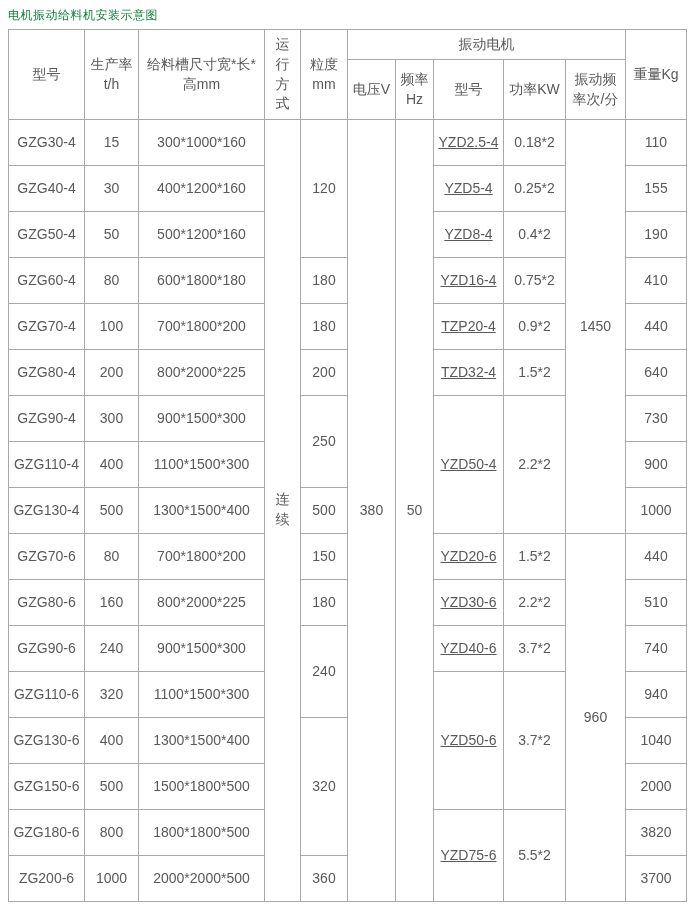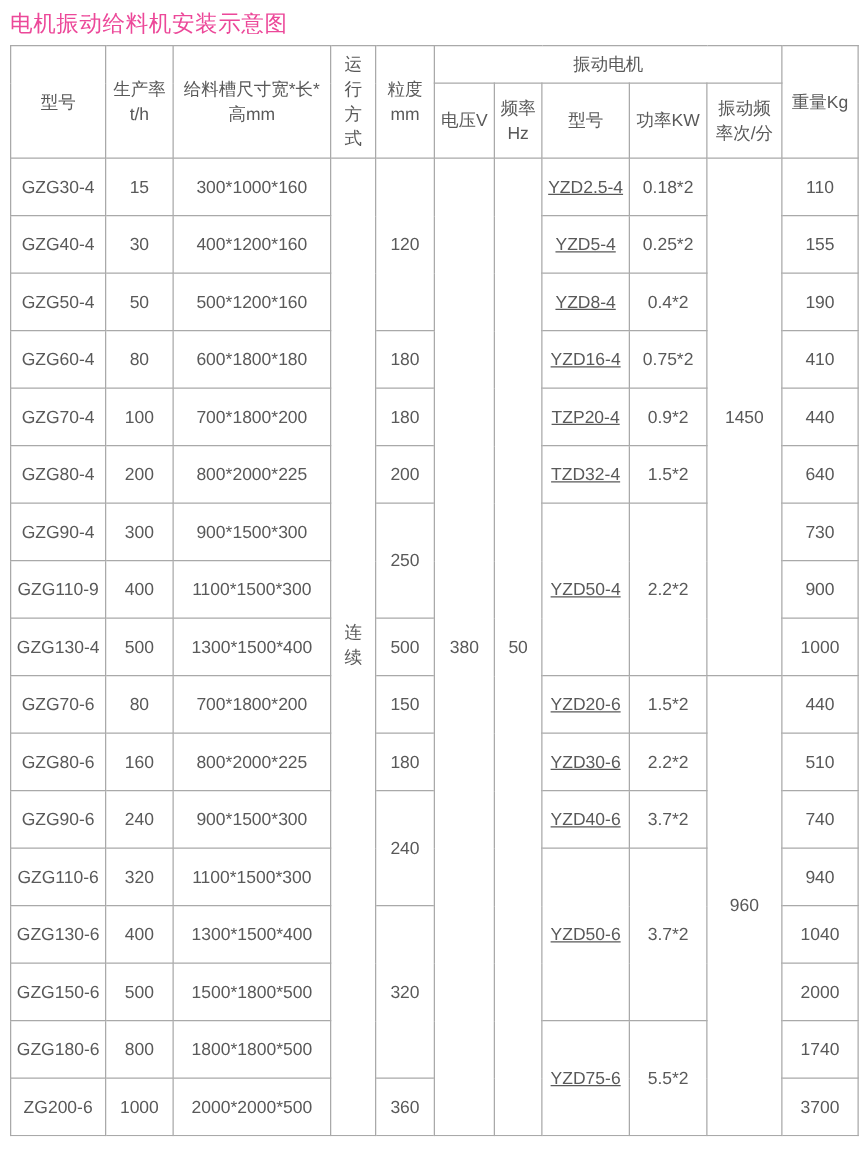--- a/index.html
+++ b/index.html
@@ -4,22 +4,22 @@
 <style>
   * { box-sizing: border-box; }
   html, body {
     margin: 0; padding: 0;
     background: #ffffff;
     width: 693px;
     font-family: "Liberation Sans", "DejaVu Sans", sans-serif;
   }
   .page { padding: 7px 0 0 8px; width: 693px; }
   .title {
-    font-size: 18px;
-    color: #ec4899;
+    font-size: 12px;
+    color: #15803d;
     margin: 0 0 5px 0;
     letter-spacing: 0.5px;
   }
   table.spec {
     border-collapse: collapse;
     table-layout: fixed;
     width: 678px;
   }
   table.spec th, table.spec td {
     border: 1px solid #a9a9a9;
@@ -138,21 +138,21 @@
         <tr>
           <td class="col-model">GZG90-4</td>
           <td class="col-rate">300</td>
           <td class="col-trough">900*1500*300</td>
           <td rowspan="2" class="col-particle">250</td>
           <td rowspan="3" class="col-motor_model">YZD50-4</td>
           <td rowspan="3" class="col-power">2.2*2</td>
           <td class="col-weight">730</td>
         </tr>
         <tr>
-          <td class="col-model">GZG110-9</td>
+          <td class="col-model">GZG110-4</td>
           <td class="col-rate">400</td>
           <td class="col-trough">1100*1500*300</td>
           <td class="col-weight">900</td>
         </tr>
         <tr>
           <td class="col-model">GZG130-4</td>
           <td class="col-rate">500</td>
           <td class="col-trough">1300*1500*400</td>
           <td class="col-particle">500</td>
           <td class="col-weight">1000</td>
@@ -205,21 +205,21 @@
           <td class="col-rate">500</td>
           <td class="col-trough">1500*1800*500</td>
           <td class="col-weight">2000</td>
         </tr>
         <tr>
           <td class="col-model">GZG180-6</td>
           <td class="col-rate">800</td>
           <td class="col-trough">1800*1800*500</td>
           <td rowspan="2" class="col-motor_model">YZD75-6</td>
           <td rowspan="2" class="col-power">5.5*2</td>
-          <td class="col-weight">1740</td>
+          <td class="col-weight">3820</td>
         </tr>
         <tr>
           <td class="col-model">ZG200-6</td>
           <td class="col-rate">1000</td>
           <td class="col-trough">2000*2000*500</td>
           <td class="col-particle">360</td>
           <td class="col-weight">3700</td>
         </tr>
       </tbody>
   </table>

